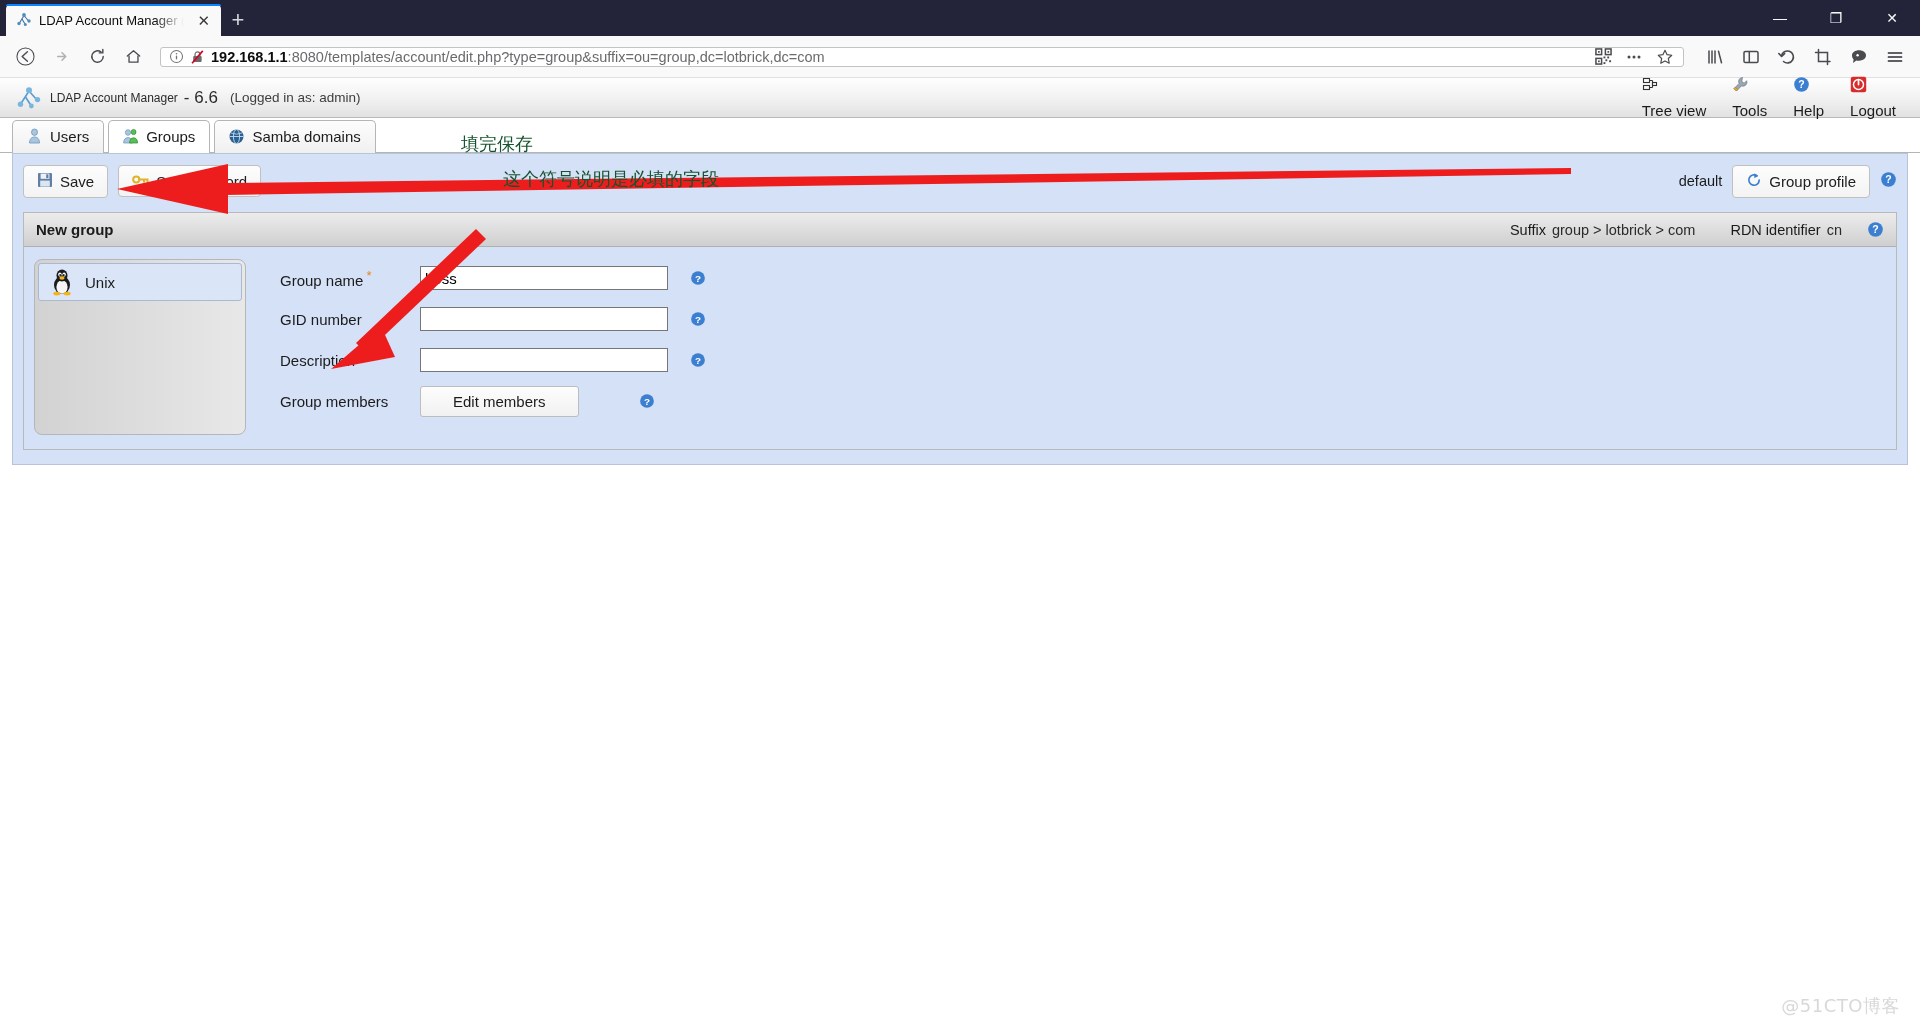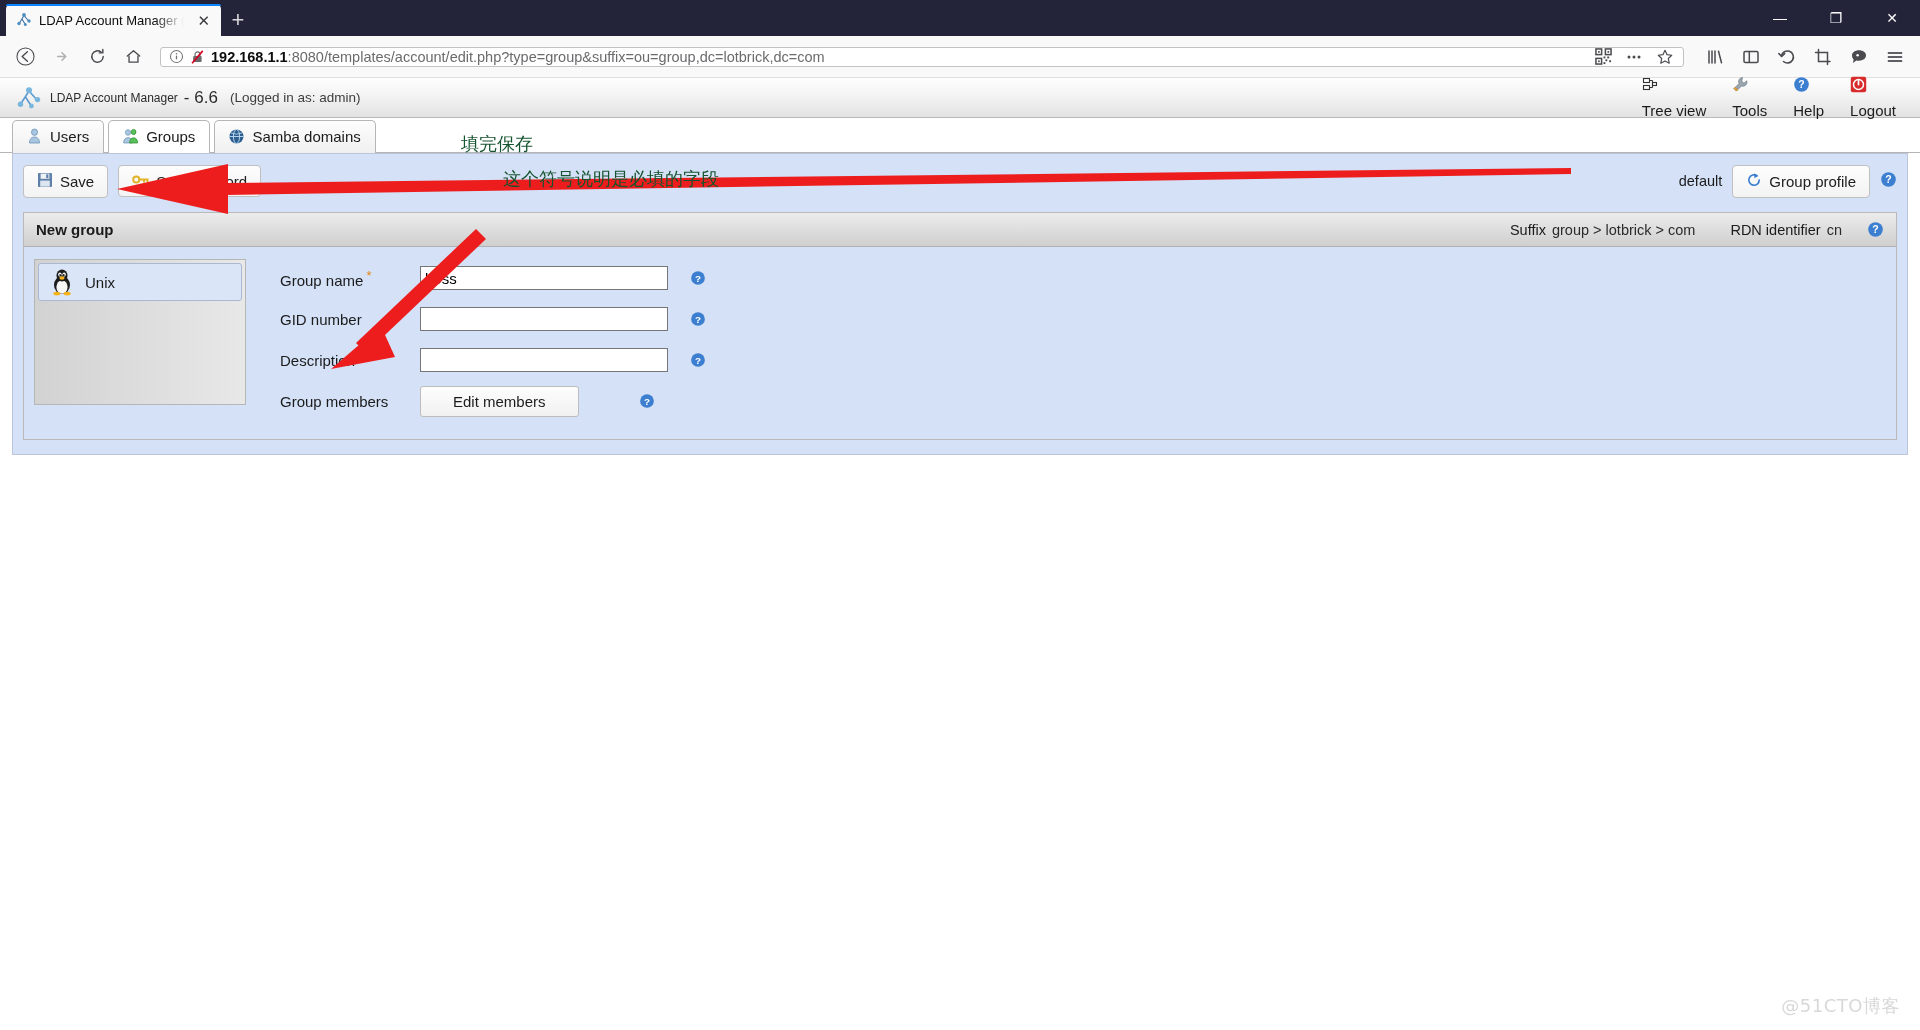--- a/index.html
+++ b/index.html
@@ -133,21 +133,21 @@
   .ph-label { color:#1b1b1b; }
   .ph-val { color:#2b2b2b; }
   .ph-group { display:flex; align-items:center; gap:6px; }
 
   .panel-body { display:flex; padding: 12px 10px 14px 10px; gap: 10px; }
 
   .modlist {
     width: 212px; flex:0 0 212px;
     background: linear-gradient(to right,#d2d2d2,#e8e8e8);
     border:1px solid #b6b6b6;
-    height: 146px; padding: 3px; border-radius:0;
+    height: 176px; padding: 3px; border-radius:8px;
   }
   .modlist-item {
     display:flex; align-items:center; gap:10px;
     background:#dae5f8; border:1px solid #aab8d0; border-radius:3px;
     padding: 4px 10px; font-size:15px; color:#1b1b1b; cursor:pointer;
   }
   .tux { width:26px; height:28px; }
 
   .form { padding-left: 24px; padding-top: 2px; }
   .form-row { display:flex; align-items:center; height:34px; margin-bottom:7px; }

